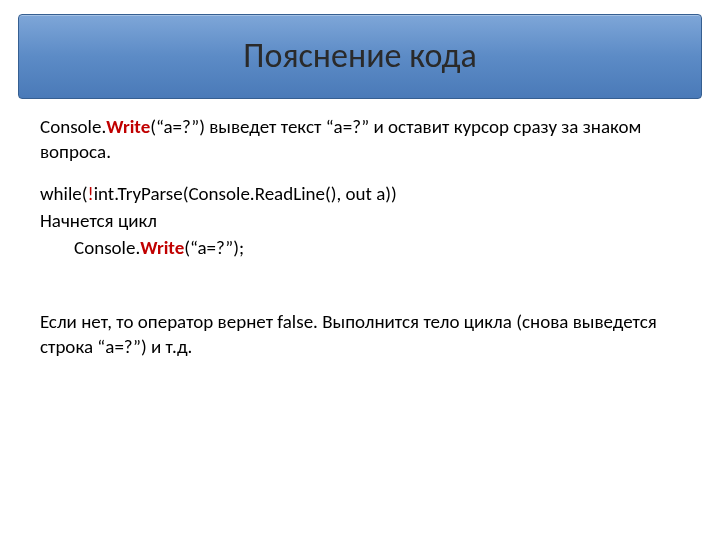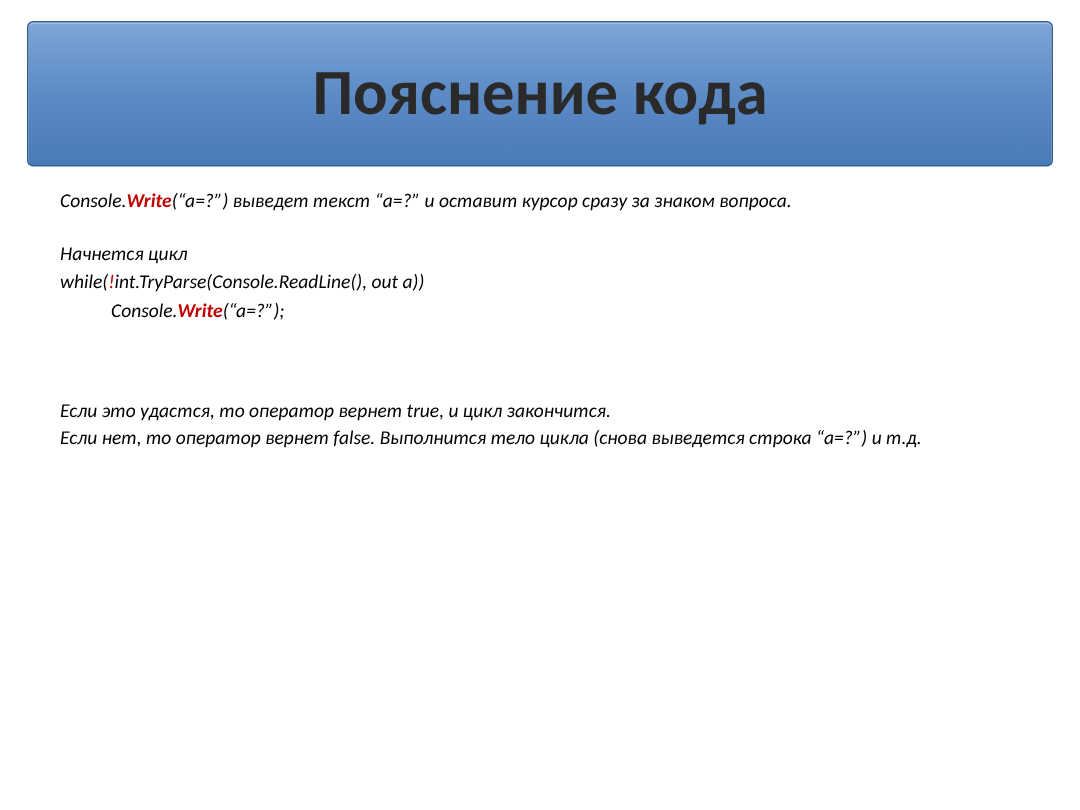--- a/index.html
+++ b/index.html
@@ -14,54 +14,52 @@
   .title-box {
     margin: 14px 18px 16px 18px;
     background: linear-gradient(to bottom, #7ea6d8 0%, #5c8bc6 50%, #4a7ab8 100%);
     border: 1px solid #365f91;
     border-radius: 4px;
     box-shadow: inset 0 1px 0 rgba(255,255,255,0.3);
     padding: 20px 10px 22px 10px;
     text-align: center;
   }
   .title-text {
-    font-size: 43px;
+    font-size: 34px;
     color: #2a2a2a;
-    font-weight: 700;
+    font-weight: 400;
   }
   .content {
     padding: 0 40px 0 40px;
-    font-size: 13px;
+    font-size: 19px;
     line-height: 1.3;
     color: #000;
-    font-style: italic;
   }
   .content p { margin-bottom: 2px; }
   .spacer { height: 16px; }
   .indent { padding-left: 34px; }
   .red { color: #c00000; font-weight: bold; }
   .bang { color: #c00000; }
 </style>
 </head>
 <body>
 
 <div class="title-box">
   <div class="title-text">Пояснение кода</div>
 </div>
 
 <div class="content">
   <p>
     <span>Console.</span><span class="red">Write</span><span>(“a=?”) выведет текст “a=?” и оставит курсор сразу за знаком вопроса.</span>
   </p>
   <div class="spacer"></div>
-  <p>Начнется цикл</p>
   <p>
     <span>while(</span><span class="bang">!</span><span>int.TryParse(Console.ReadLine(), out a))</span>
   </p>
+  <p>Начнется цикл</p>
   <p class="indent">
     <span>Console.</span><span class="red">Write</span><span>(“a=?”);</span>
   </p>
   <div class="spacer"></div>
   <div class="spacer"></div>
   <div class="spacer"></div>
-  <p>Если это удастся, то оператор вернет true, и цикл закончится.</p>
   <p>Если нет, то оператор вернет false. Выполнится тело цикла (снова выведется строка “a=?”) и т.д.</p>
 </div>
 
 </body></html>

